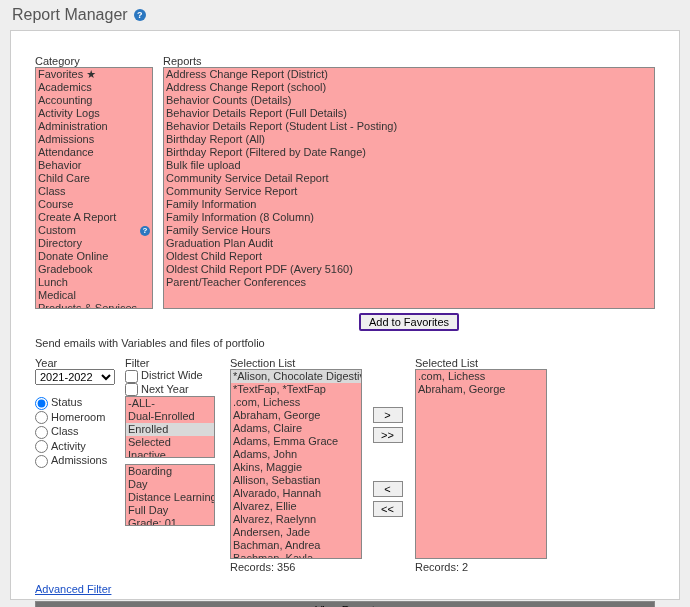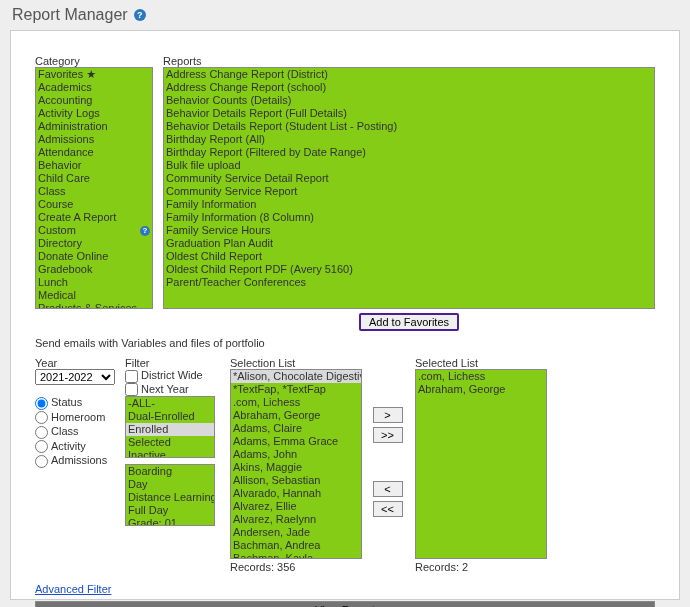--- a/index.html
+++ b/index.html
@@ -4,21 +4,21 @@
 <style>
   html,body{margin:0;padding:0;font-family:Arial,Helvetica,sans-serif;font-size:11px;color:#333;background:#eee;}
   .page{width:690px;height:607px;box-sizing:border-box;background:#eee;}
   .title{font-size:16px;color:#555;padding:6px 0 6px 12px;display:flex;align-items:center;gap:6px;}
   .help-icon{display:inline-flex;align-items:center;justify-content:center;width:12px;height:12px;border-radius:50%;background:#2b77c0;color:#fff;font-size:9px;font-weight:bold;cursor:pointer;}
   .card{background:#fff;margin:0 10px 10px 10px;border:1px solid #ccc;padding:24px;box-sizing:border-box;height:570px;position:relative;}
   .label{font-size:11px;color:#333;}
   .top-row{display:flex;gap:10px;}
   .col-cat{width:118px;}
   .col-rep{flex:1;}
-  .listbox{border:1px solid #888;background:#84cc16;overflow-y:scroll;overflow-x:hidden;font-size:11px;line-height:13px;}
+  .listbox{border:1px solid #888;background:#fca5a5;overflow-y:scroll;overflow-x:hidden;font-size:11px;line-height:13px;}
   .listbox .item{padding:0 2px;white-space:nowrap;cursor:default;}
   .listbox .item.sel{background:#d9d9d9;}
   .cat-box{height:240px;}
   .rep-box{height:240px;}
   .fav-row{text-align:center;margin-top:4px;}
   button.std{font-size:11px;padding:1px 8px;border:2px solid #4c1d95;background:#efefef;border-radius:2px;cursor:pointer;}
   .subtitle{font-size:11px;margin:6px 0 8px 0;}
   .mid-row{display:flex;gap:10px;}
   .col-year{width:80px;}
   .col-filter{width:95px;}

